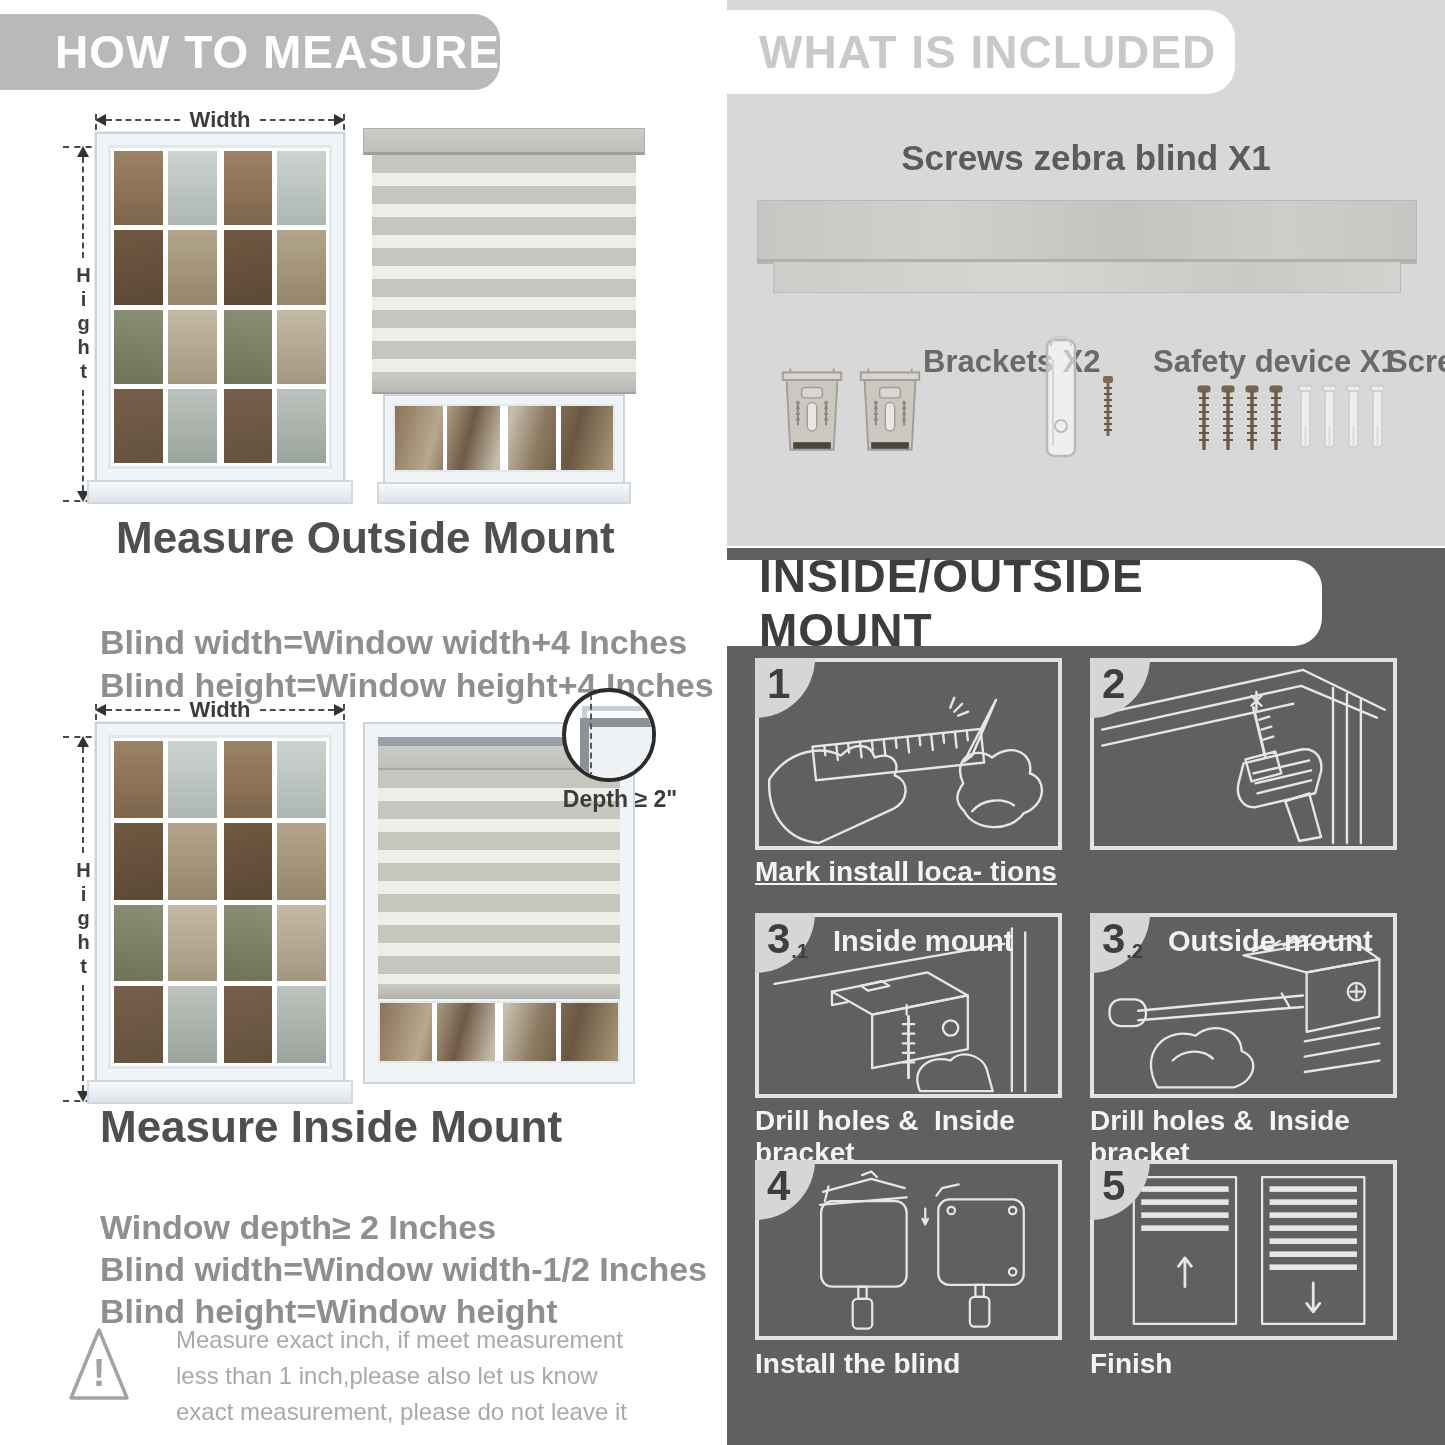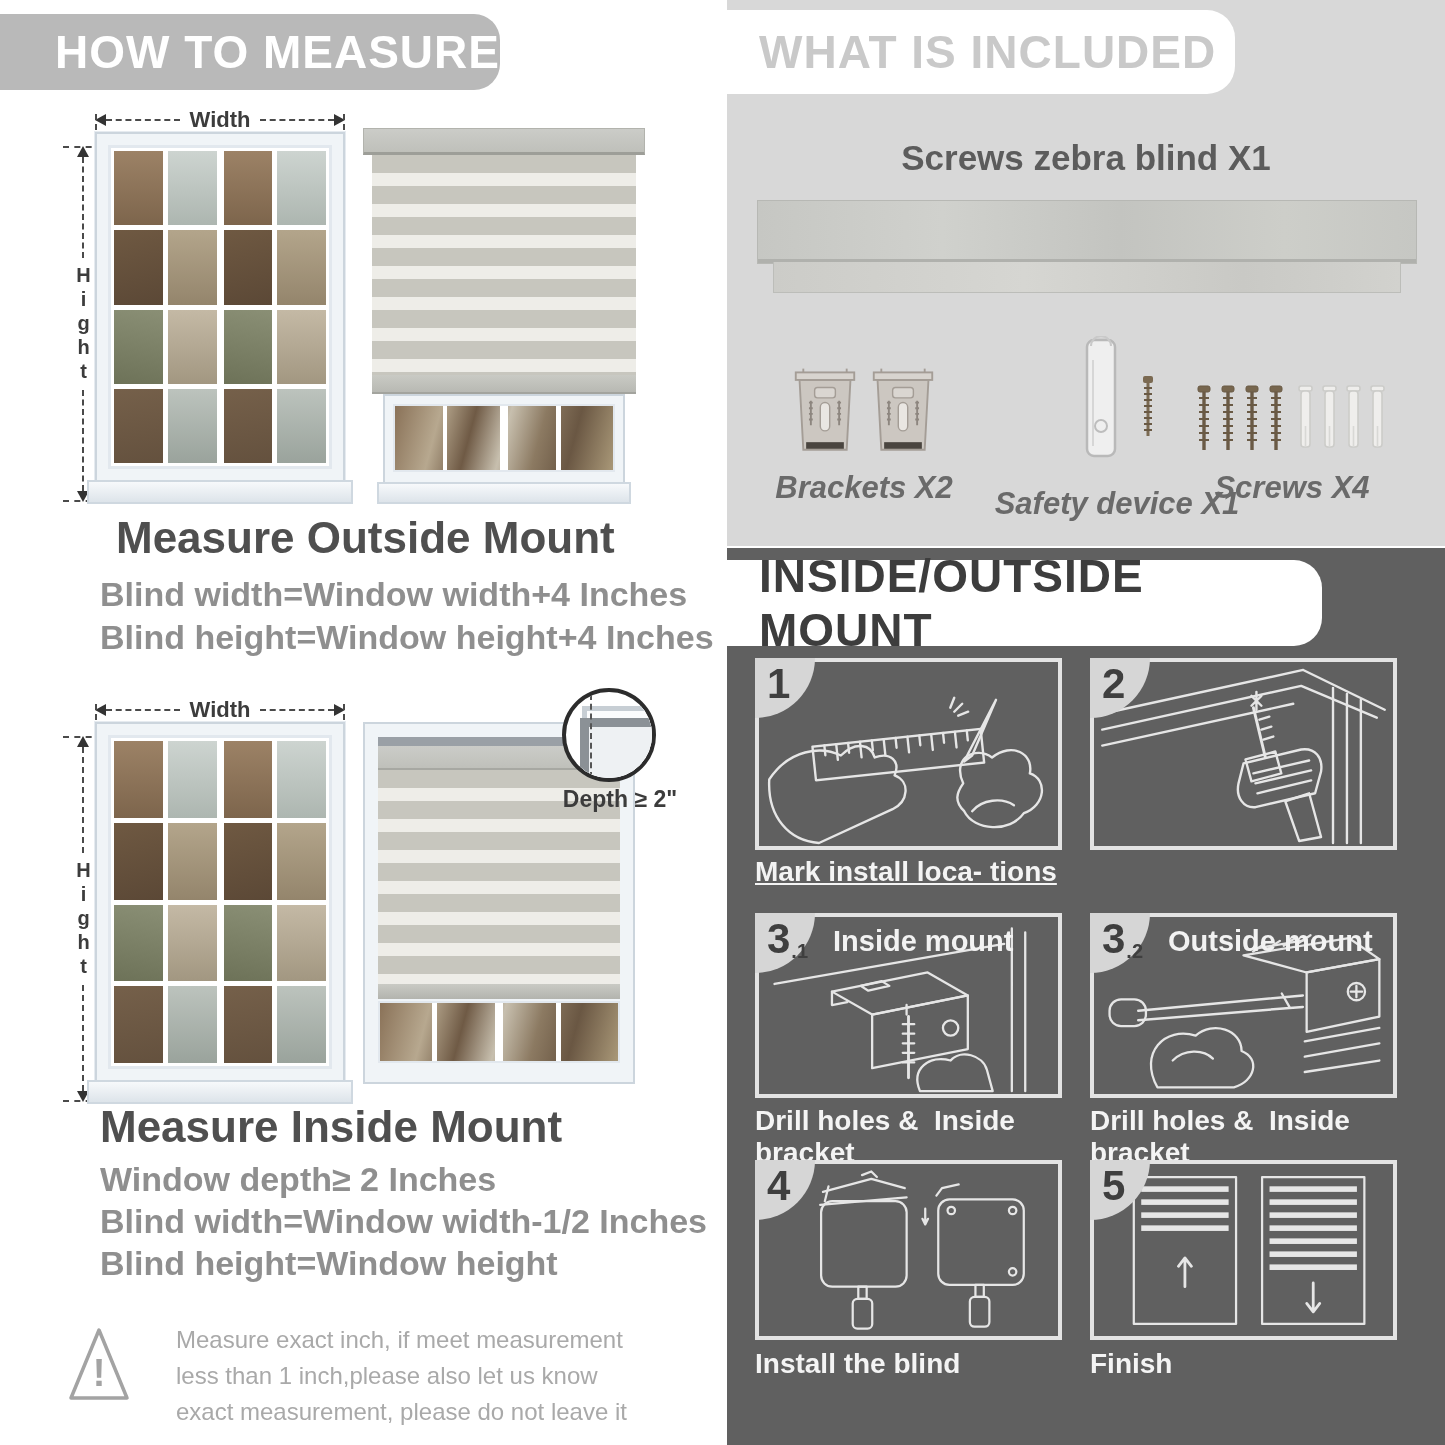--- a/index.html
+++ b/index.html
@@ -82,39 +82,39 @@
   .magnifier{position:absolute;width:94px;height:94px;border-radius:50%;border:4px solid #2c2c2c;
     background:#ffffff;overflow:hidden;z-index:5;box-sizing:border-box;}
   .mag-corner-outer{position:absolute;left:14px;top:26px;right:-6px;bottom:-6px;
     border-top:9px solid #8b9196;border-left:9px solid #8b9196;background:#eef1f3;}
   .mag-corner-inner{position:absolute;left:16px;top:14px;right:-6px;bottom:-6px;
     border-top:5px solid #c7ced4;border-left:5px solid #c7ced4;background:#fbfcfd;}
   .mag-dash{position:absolute;left:24px;top:2px;bottom:0;width:0;border-left:2px dashed #555;}
   .depth-label{position:absolute;font-weight:bold;font-size:23px;color:#3c3c3c;}
 
   .h-out{position:absolute;font-weight:bold;font-size:44px;color:#4f4f4f;}
-  .m-line{position:absolute;font-weight:bold;font-size:34px;color:#8f8f8f;}
+  .m-line{position:absolute;font-weight:bold;font-size:34px;color:#8f8f8f;margin-top:48px;}
 
   .note-tri{position:absolute;}
   .note-text{position:absolute;font-size:24px;color:#a9a9a9;line-height:1.5;width:470px;}
 
   
   .panel-light{position:absolute;left:727px;top:0;width:718px;height:546px;background:#d8d8d8;}
   .banner-light{position:absolute;left:0;top:10px;width:508px;height:84px;background:#ffffff;
     border-radius:0 28px 28px 0;display:flex;align-items:center;padding-left:32px;box-sizing:border-box;
     color:#c9c9c9;font-size:46px;font-weight:bold;letter-spacing:1px;}
   .blind-title{position:absolute;left:0;top:138px;width:100%;text-align:center;
     color:#5c5c5c;font-size:35px;font-weight:bold;}
   .headrail-img{position:absolute;left:30px;top:200px;width:658px;height:62px;
     background:linear-gradient(90deg,#c6c7c3,#d0d1cd 28%,#c3c4c0 55%,#cdcec9 80%,#c6c7c3);
     border:1px solid #b7b8b4;box-shadow:inset 0 -4px 0 #b0b1ad;}
   .headrail-lip{position:absolute;left:46px;top:262px;width:626px;height:30px;
     background:linear-gradient(90deg,#ccccc8,#d6d6d2 40%,#c9c9c5 75%,#d2d2ce);
     border:1px solid #bcbdb9;border-top:none;}
-  .item-group{position:absolute;top:336px;display:flex;flex-direction:column;align-items:center;font-style:italic;}
+  .item-group{position:absolute;top:336px;display:flex;}
   .item-icons{height:126px;display:flex;align-items:flex-end;gap:12px;}
   .item-label{margin-top:8px;color:#6a6a6a;font-size:31px;font-weight:bold;white-space:nowrap;}
 
   .panel-dark{position:absolute;left:727px;top:548px;width:718px;height:897px;background:#606060;}
   .banner-dark{position:absolute;left:0;top:12px;width:595px;height:86px;background:#ffffff;
     border-radius:0 28px 28px 0;display:flex;align-items:center;padding-left:32px;box-sizing:border-box;
     color:#3d3d3d;font-size:46px;font-weight:bold;letter-spacing:1px;}
   .step-card{position:absolute;}
   .sbox{position:relative;border:4px solid #e3e3e3;box-sizing:border-box;}
   .badge{position:absolute;top:-4px;left:-4px;width:60px;height:60px;border-radius:0 0 80px 0;

